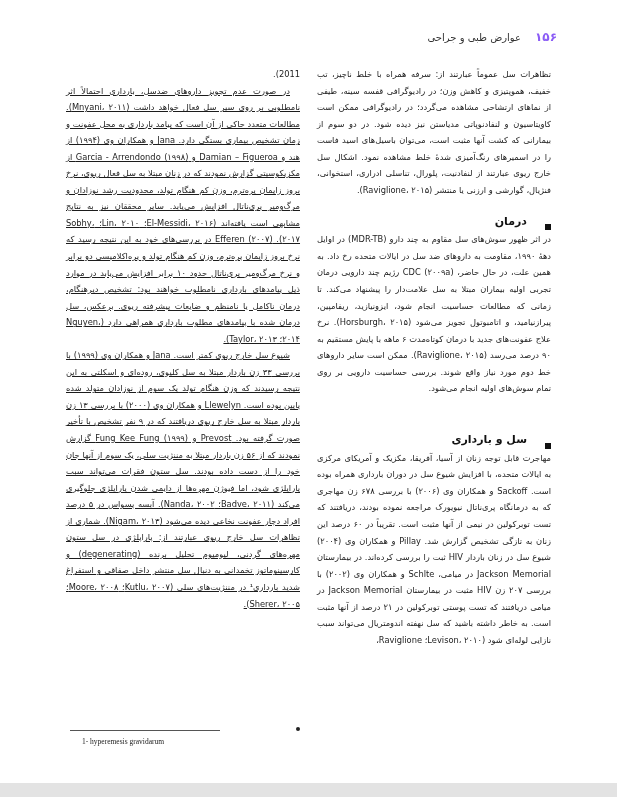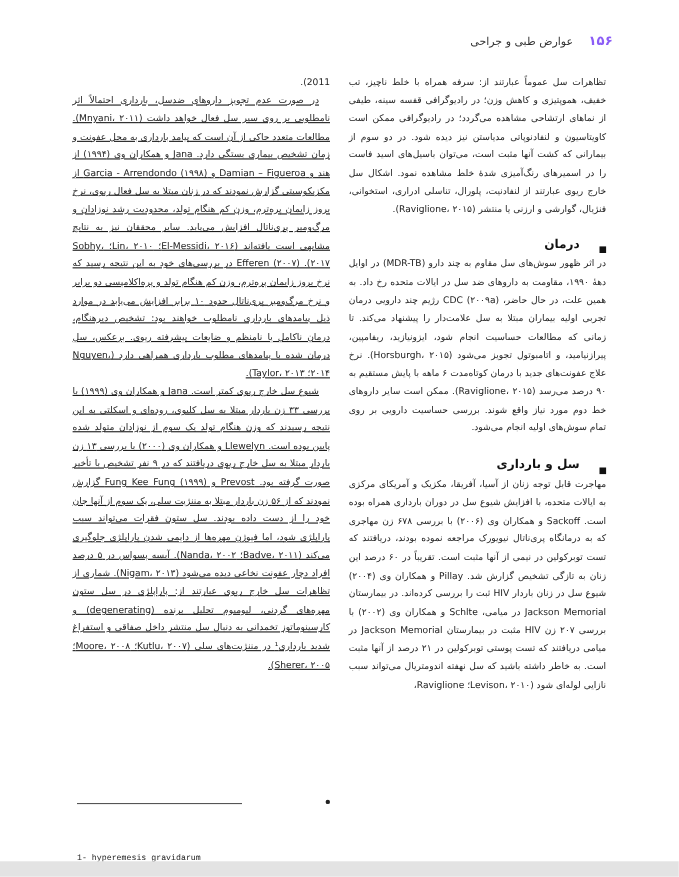--- a/index.html
+++ b/index.html
@@ -40,24 +40,23 @@
       margin: 14px 0 1px 0; height: 18px;
     }
     .bullet-square {
       display: inline-block; width: 6px; height: 6px; background: #111;
     }
     .footnote-rule {
       position: absolute; left: 70px; top: 730px; width: 150px; height: 0;
       border-top: 1px solid #555;
     }
     .footnote {
-      position: absolute; left: 70px; top: 737px;
-      font-family: Liberation Mono, monospace; font-size: 7.5px; color: #222;
+      position: absolute; left: 82px; top: 737px;
+      font-family: Liberation Serif, serif; font-size: 7.5px; color: #222;
       direction: ltr;
-      margin-top: 40px;
     }
     .footnote-dot {
       position: absolute; left: 296px; top: 727px; width: 4px; height: 4px;
       background: #222; border-radius: 50%;
     }
   </style>
 </head>
 <body>
 
 <div class="page">
@@ -69,21 +68,21 @@
 
   <div class="col col-right">
     <p>تظاهرات سل عموماً عبارتند از: سرفه همراه با خلط ناچیز، تب خفیف، هموپتیزی و کاهش وزن؛ در رادیوگرافی قفسه سینه، طیفی از نماهای ارتشاحی مشاهده می‌گردد؛ در رادیوگرافی ممکن است کاویتاسیون و لنفادنوپاتی مدیاستن نیز دیده شود. در دو سوم از بیمارانی که کشت آنها مثبت است، می‌توان باسیل‌های اسید فاست را در اسمیرهای رنگ‌آمیزی شدهٔ خلط مشاهده نمود. اشکال سل خارج ریوی عبارتند از لنفادنیت، پلورال، تناسلی ادراری، استخوانی، فنژیال، گوارشی و ارزنی یا منتشر (Raviglione، ۲۰۱۵).</p>
 
     <div class="section-heading">
       <span class="bullet-square"></span>
       <span>درمان</span>
     </div>
     <p>در اثر ظهور سوش‌های سل مقاوم به چند دارو (MDR-TB) در اوایل دههٔ ۱۹۹۰، مقاومت به داروهای ضد سل در ایالات متحده رخ داد. به همین علت، در حال حاضر، CDC (۲۰۰۹a) رژیم چند دارویی درمان تجربی اولیه بیماران مبتلا به سل علامت‌دار را پیشنهاد می‌کند. تا زمانی که مطالعات حساسیت انجام شود، ایزونیازید، ریفامپین، پیرازنیامید، و اتامبوتول تجویز می‌شود (Horsburgh، ۲۰۱۵). نرخ علاج عفونت‌های جدید با درمان کوتاه‌مدت ۶ ماهه با پایش مستقیم به ۹۰ درصد می‌رسد (Raviglione، ۲۰۱۵). ممکن است سایر داروهای خط دوم مورد نیاز واقع شوند. بررسی حساسیت دارویی بر روی تمام سوش‌های اولیه انجام می‌شود.</p>
 
-    <div class="section-heading" style="margin-top:16px">
+    <div class="section-heading" style="margin-top:34px">
       <span class="bullet-square"></span>
       <span>سل و بارداری</span>
     </div>
     <p>مهاجرت قابل توجه زنان از آسیا، آفریقا، مکزیک و آمریکای مرکزی به ایالات متحده، با افزایش شیوع سل در دوران بارداری همراه بوده است. Sackoff و همکاران وی (۲۰۰۶) با بررسی ۶۷۸ زن مهاجری که به درمانگاه پری‌ناتال نیویورک مراجعه نموده بودند، دریافتند که تست توبرکولین در نیمی از آنها مثبت است. تقریباً در ۶۰ درصد این زنان به تازگی تشخیص گزارش شد. Pillay و همکاران وی (۲۰۰۴) شیوع سل در زنان باردار HIV ثبت را بررسی کرده‌اند. در بیمارستان Jackson Memorial در میامی، Schlte و همکاران وی (۲۰۰۲) با بررسی ۲۰۷ زن HIV مثبت در بیمارستان Jackson Memorial در میامی دریافتند که تست پوستی توبرکولین در ۲۱ درصد از آنها مثبت است. به خاطر داشته باشید که سل نهفته اندومتریال می‌تواند سبب نازایی لوله‌ای شود (Levison، ۲۰۱۰؛ Raviglione،</p>
   </div>
 
   <div class="col col-left">
     <p>2011).</p>
     <p class="indent">در صورت عدم تجویز داروهای ضدسل، بارداری احتمالاً اثر نامطلوبی بر روی سیر سل فعال خواهد داشت (Mnyani، ۲۰۱۱). مطالعات متعدد حاکی از آن است که پیامد بارداری به محل عفونت و زمان تشخیص بیماری بستگی دارد. Jana و همکاران وی (۱۹۹۴) از هند و Damian – Figueroa و Garcia - Arrendondo (۱۹۹۸) از مکزیکوسیتی گزارش نمودند که در زنان مبتلا به سل فعال ریوی، نرخ بروز زایمان پره‌ترم، وزن کم هنگام تولد، محدودیت رشد نوزادان و مرگ‌ومیر پری‌ناتال افزایش می‌یابد. سایر محققان نیز به نتایج مشابهی است یافته‌اند (El-Messidi، ۲۰۱۶؛ Lin، ۲۰۱۰؛ Sobhy، ۲۰۱۷). Efferen (۲۰۰۷) در بررسی‌های خود به این نتیجه رسید که نرخ بروز زایمان پره‌ترم، وزن کم هنگام تولد و پره‌اکلامپسی دو برابر و نرخ مرگ‌ومیر پری‌ناتال حدود ۱۰ برابر افزایش می‌یابد در موارد ذیل پیامدهای بارداری نامطلوب خواهند بود: تشخیص دیرهنگام، درمان ناکامل یا نامنظم و ضایعات پیشرفته ریوی. برعکس، سل درمان شده با پیامدهای مطلوب بارداری همراهی دارد (Nguyen، ۲۰۱۴؛ Taylor، ۲۰۱۳).</p>
     <p class="indent">شیوع سل خارج ریوی کمتر است. Jana و همکاران وی (۱۹۹۹) با بررسی ۳۳ زن باردار مبتلا به سل کلیوی، روده‌ای و اسکلتی به این نتیجه رسیدند که وزن هنگام تولد یک سوم از نوزادان متولد شده پایین بوده است. Llewelyn و همکاران وی (۲۰۰۰) با بررسی ۱۳ زن باردار مبتلا به سل خارج ریوی دریافتند که در ۹ نفر تشخیص با تأخیر صورت گرفته بود. Prevost و Fung Kee Fung (۱۹۹۹) گزارش نمودند که از ۵۶ زن باردار مبتلا به مننژیت سلی، یک سوم از آنها جان خود را از دست داده بودند. سل ستون فقرات می‌تواند سبب پاراپلژی شود، اما فیوژن مهره‌ها از دایمی شدن پاراپلژی جلوگیری می‌کند (Badve، ۲۰۱۱؛ Nanda، ۲۰۰۲). آبسه پسواس در ۵ درصد افراد دچار عفونت نخاعی دیده می‌شود (Nigam، ۲۰۱۳). شماری از تظاهرات سل خارج ریوی عبارتند از: پاراپلژی در سل ستون مهره‌های گردنی، لیومیوم تحلیل برنده (degenerating) و کارسینوماتوز تخمدانی به دنبال سل منتشر داخل صفاقی و استفراغ شدید بارداری¹ در مننژیت‌های سلی (Kutlu، ۲۰۰۷؛ Moore، ۲۰۰۸؛ Sherer، ۲۰۰۵).</p>

